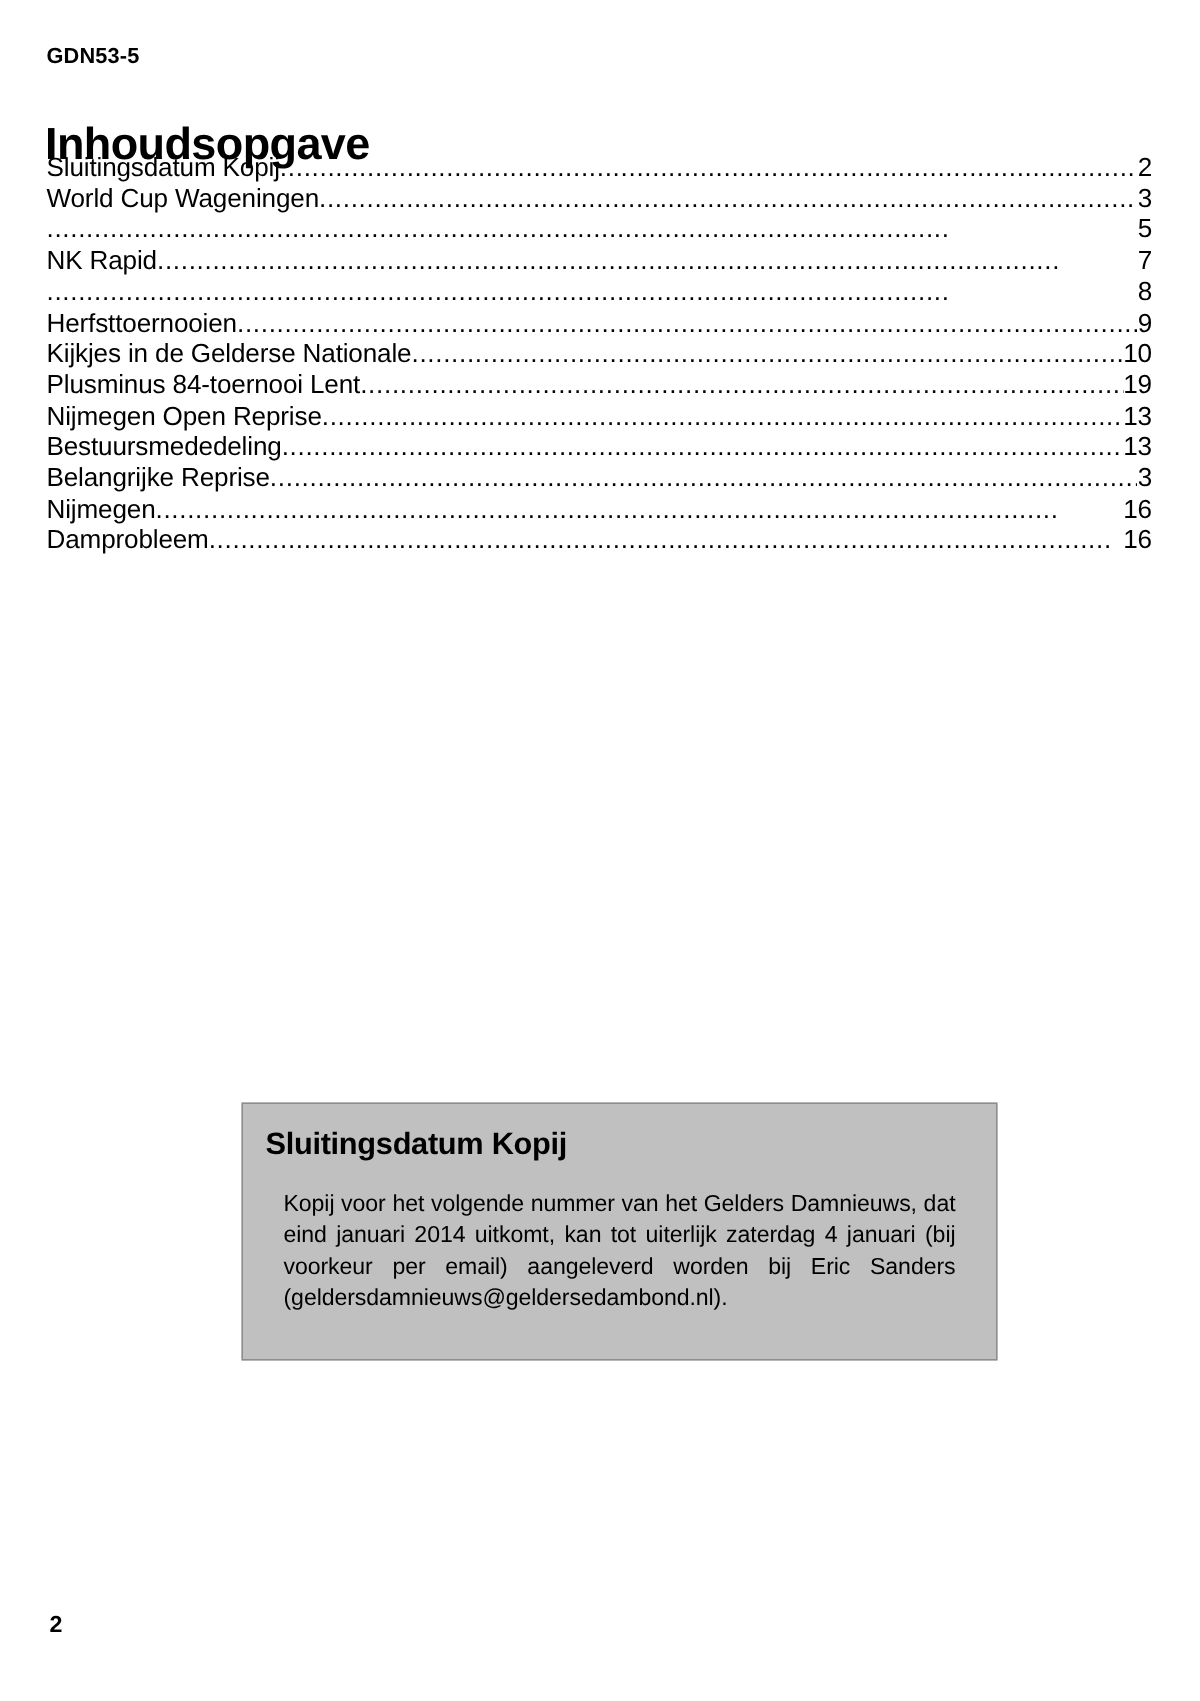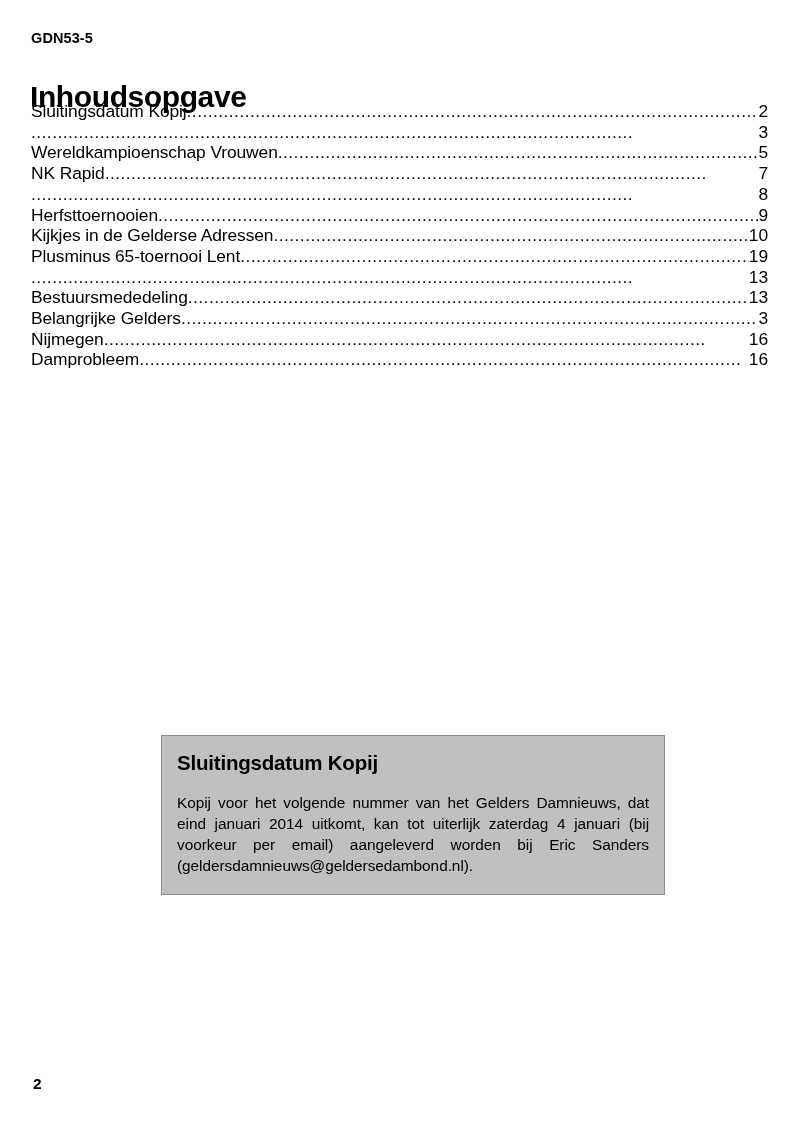--- a/index.html
+++ b/index.html
@@ -89,21 +89,21 @@
     font-weight: bold;
     letter-spacing: -0.2px;
     margin: 0 0 18px 0;
     line-height: 1.05;
   }
   .callout-body {
     font-size: 15.4px;
     line-height: 21.2px;
     text-align: justify;
     letter-spacing: -0.05px;
-    margin: 0;
+    margin: 12px;
   }
 
   
   .footer-page {
     position: absolute;
     left: 33px;
     top: 1075px;
     font-size: 15.5px;
     font-weight: bold;
   }
@@ -117,63 +117,64 @@
 
   <h1 class="doc-title">Inhoudsopgave</h1>
 
   <div class="toc">
       <div class="toc-entry">
         <span class="toc-title">Sluitingsdatum Kopij</span>
         <span class="toc-dots">..................................................................................................................</span>
         <span class="toc-page">2</span>
       </div>
       <div class="toc-entry">
+        <span class="toc-title">World Cup Wageningen</span>
         <span class="toc-dots">..................................................................................................................</span>
         <span class="toc-page">3</span>
       </div>
       <div class="toc-entry">
-        <span class="toc-title">Wereldkampioenschap Vrouwen</span>
         <span class="toc-dots">..................................................................................................................</span>
         <span class="toc-page">5</span>
       </div>
       <div class="toc-entry">
         <span class="toc-title">NK Rapid</span>
         <span class="toc-dots">..................................................................................................................</span>
         <span class="toc-page">7</span>
       </div>
       <div class="toc-entry">
         <span class="toc-dots">..................................................................................................................</span>
         <span class="toc-page">8</span>
       </div>
       <div class="toc-entry">
         <span class="toc-title">Herfsttoernooien</span>
         <span class="toc-dots">..................................................................................................................</span>
         <span class="toc-page">9</span>
       </div>
       <div class="toc-entry">
-        <span class="toc-title">Kijkjes in de Gelderse Adressen</span>
+        <span class="toc-title">Kijkjes in de Gelderse Nationale</span>
         <span class="toc-dots">..................................................................................................................</span>
         <span class="toc-page">10</span>
       </div>
       <div class="toc-entry">
-        <span class="toc-title">Plusminus 65-toernooi Lent</span>
+        <span class="toc-title">Plusminus 84-toernooi Lent</span>
         <span class="toc-dots">..................................................................................................................</span>
         <span class="toc-page">19</span>
       </div>
       <div class="toc-entry">
+        <span class="toc-title">Nijmegen Open Reprise</span>
         <span class="toc-dots">..................................................................................................................</span>
         <span class="toc-page">13</span>
       </div>
       <div class="toc-entry">
         <span class="toc-title">Bestuursmededeling</span>
         <span class="toc-dots">..................................................................................................................</span>
         <span class="toc-page">13</span>
       </div>
       <div class="toc-entry">
-        <span class="toc-title">Belangrijke Gelders</span>
+        <span class="toc-title">Belangrijke Reprise</span>
         <span class="toc-dots">..................................................................................................................</span>
         <span class="toc-page">3</span>
       </div>
       <div class="toc-entry">
         <span class="toc-title">Nijmegen</span>
         <span class="toc-dots">..................................................................................................................</span>
         <span class="toc-page">16</span>
       </div>
       <div class="toc-entry">
         <span class="toc-title">Damprobleem</span>

